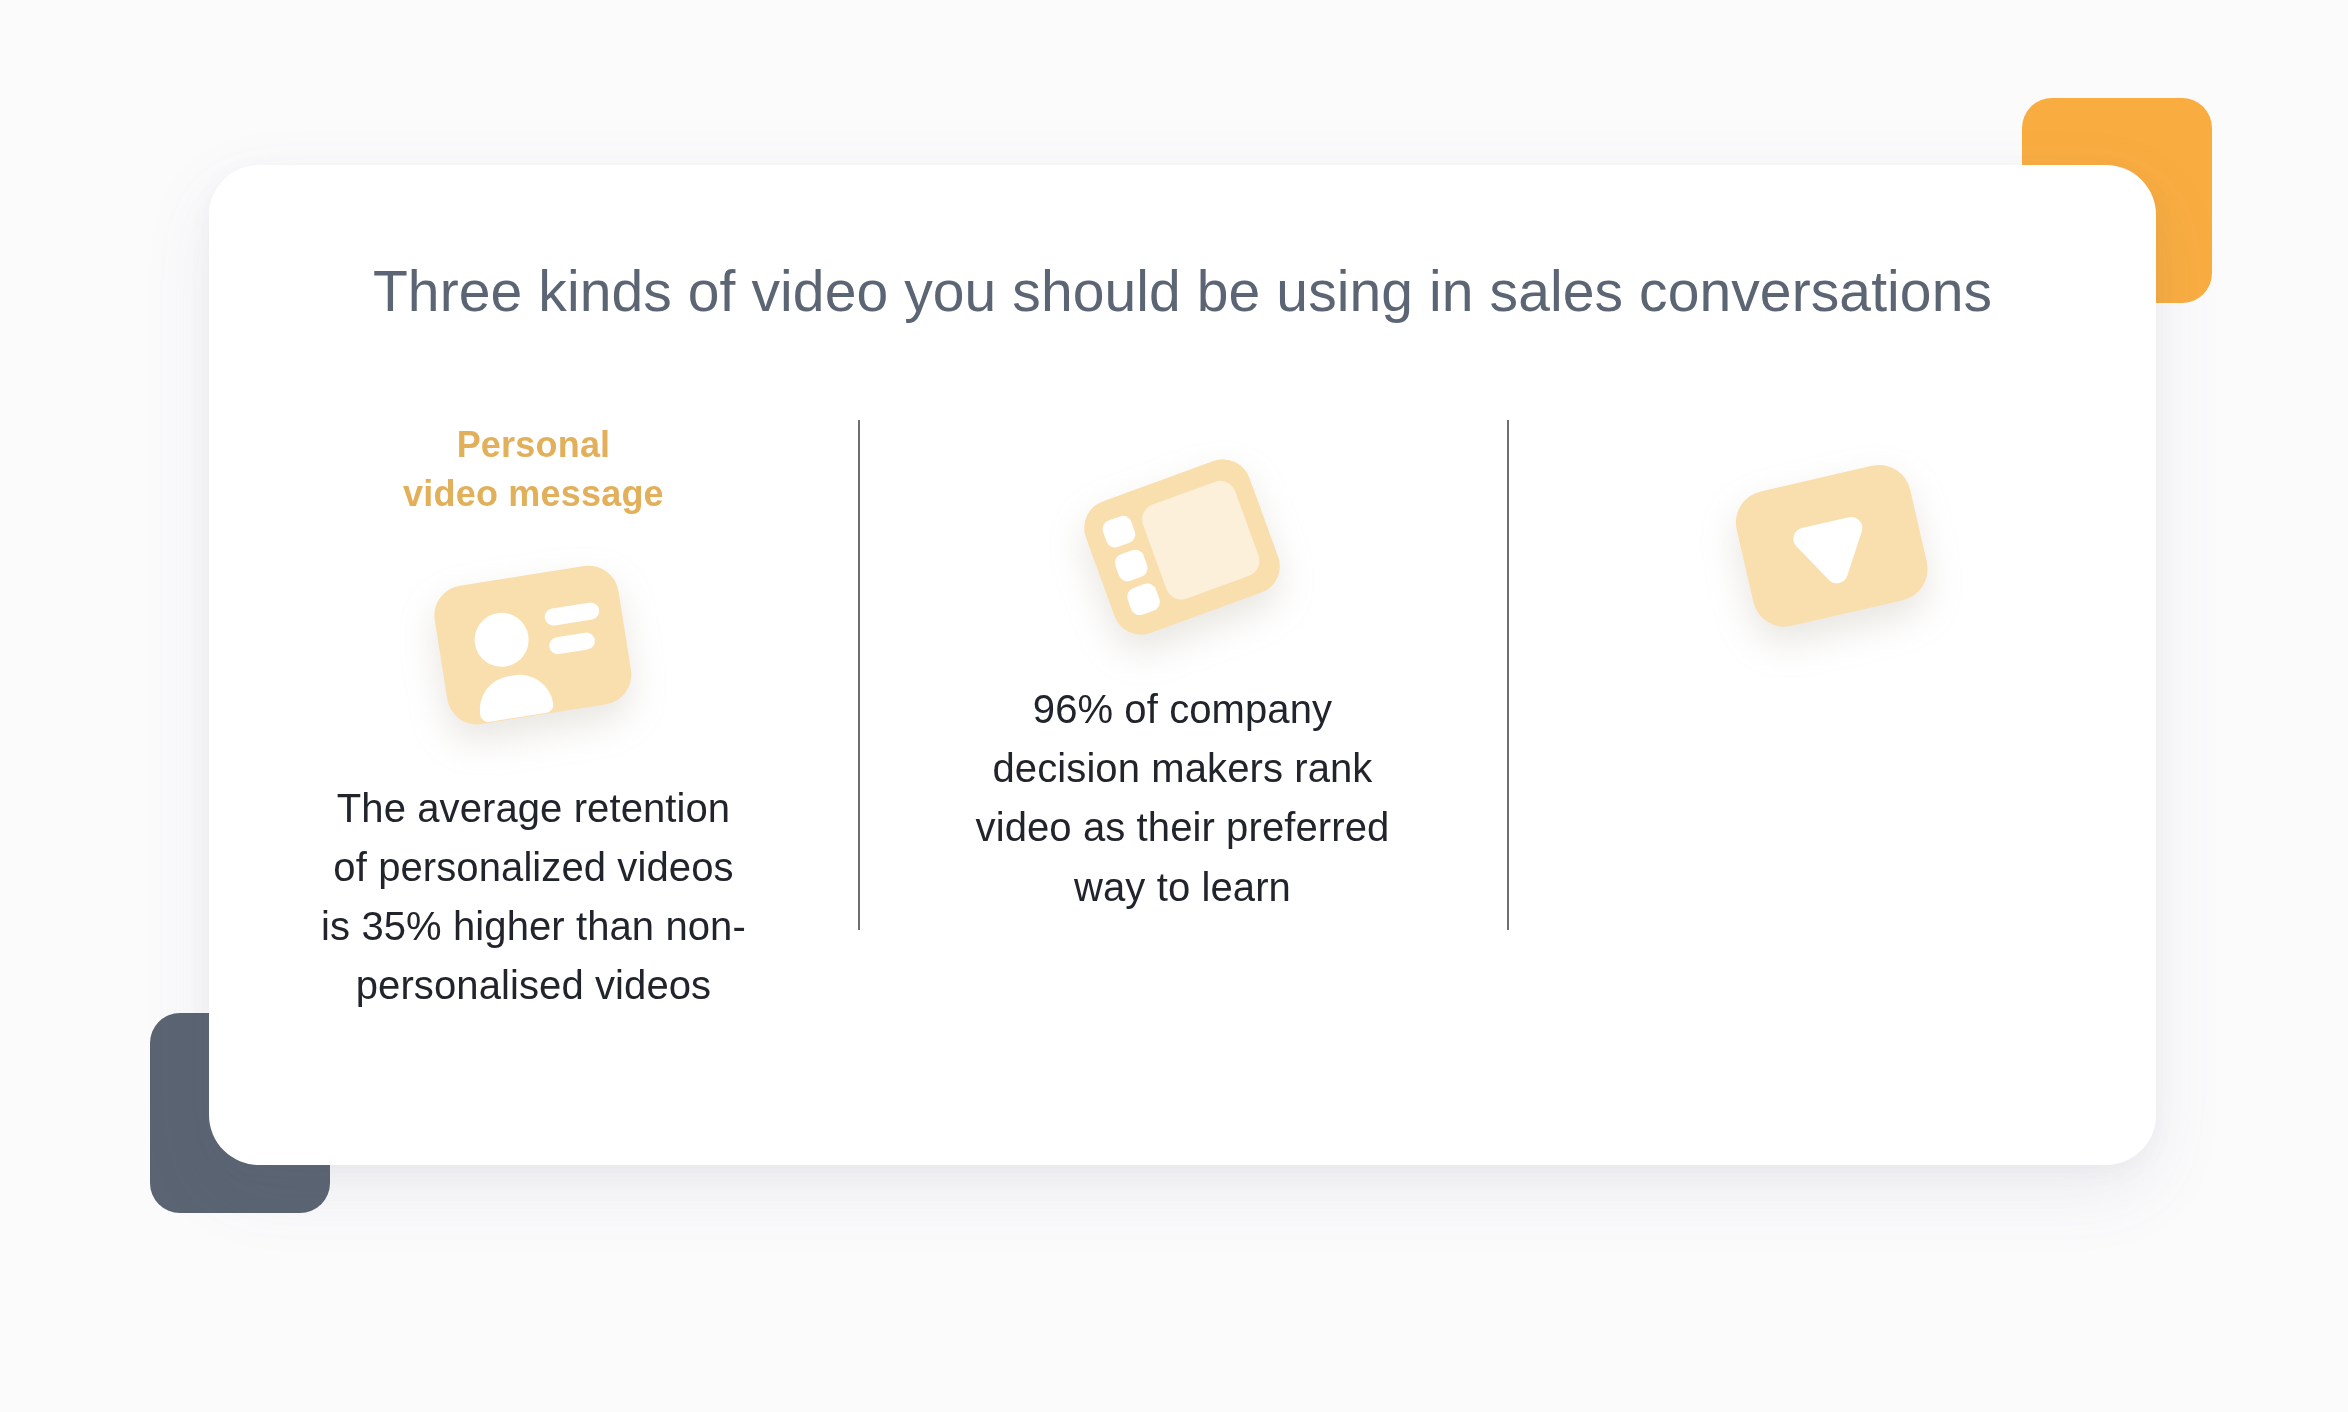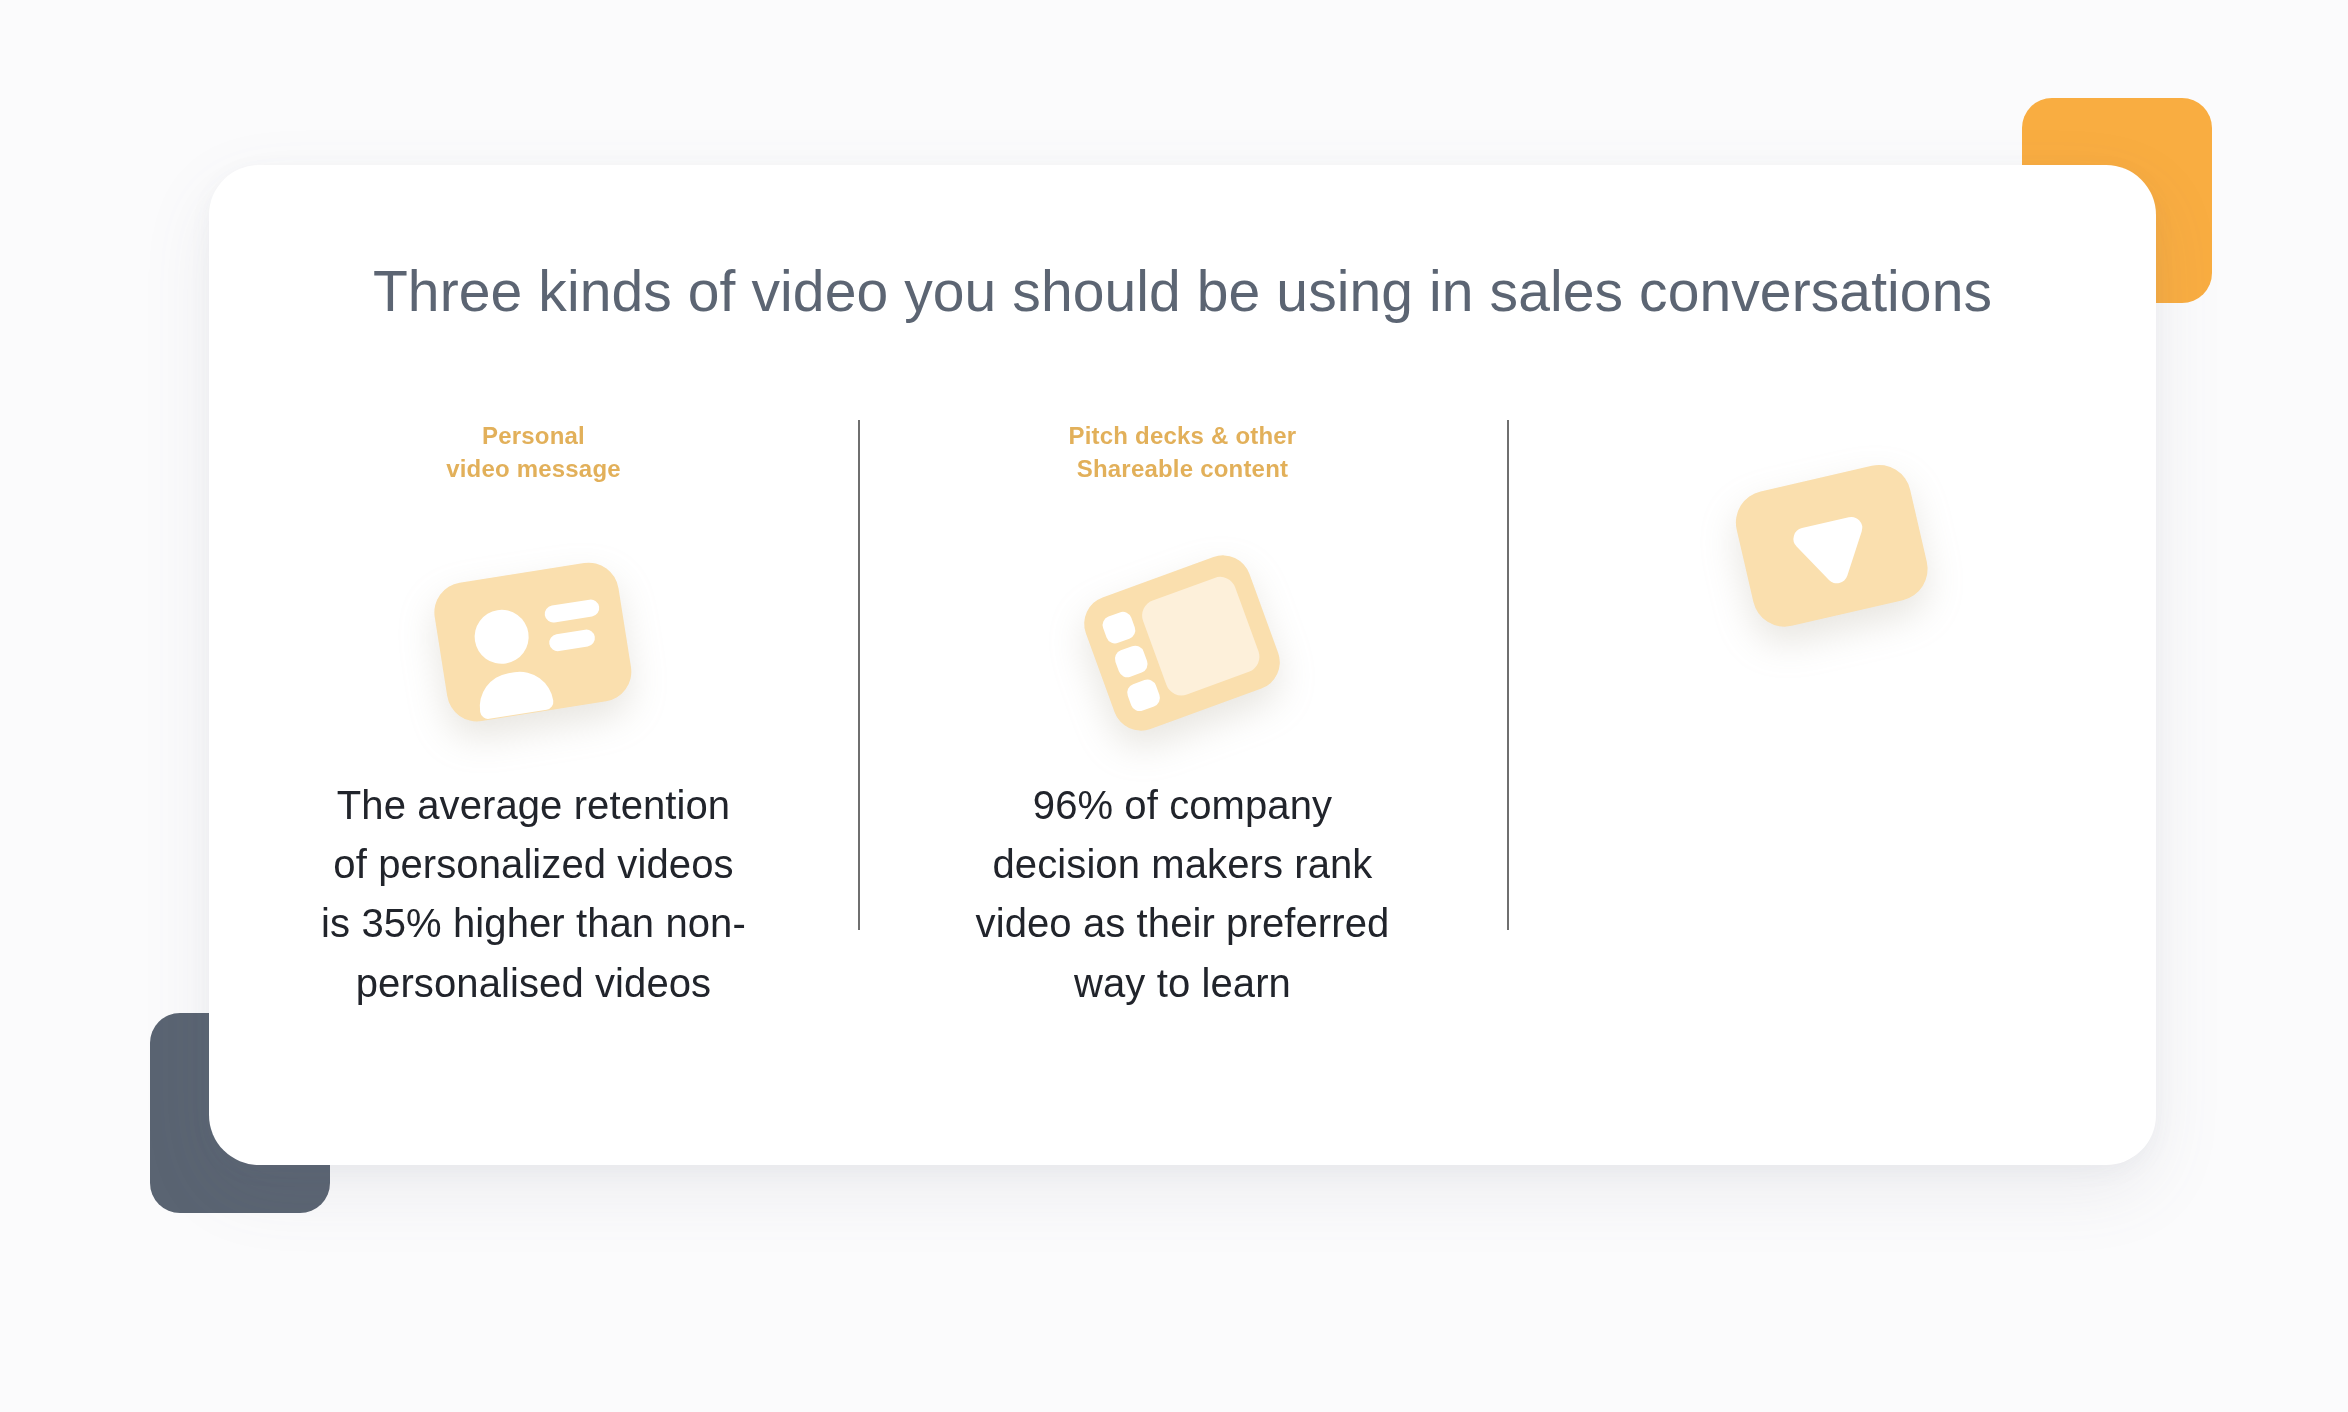--- a/index.html
+++ b/index.html
@@ -91,21 +91,21 @@
     content: "";
     position: absolute;
     left: 0;
     top: 0px;
     width: 2px;
     height: 510px;
     background: #6f6f6f;
   }
 
   .col-heading {
-    font-size: 24px;
+    font-size: 36px;
     line-height: 1.37;
     font-weight: 700;
     color: #e2b05a;
     letter-spacing: 0.2px;
     margin: 0;
     min-height: 96px;
   }
 
   
   .icon-wrap {
@@ -160,24 +160,20 @@
               <path d="M52 155 a34 34 0 0 1 34 -34 h6 a34 34 0 0 1 34 34 a8 8 0 0 1 -8 8 h-58 a8 8 0 0 1 -8 -8 z" fill="#ffffff"></path>
               <rect x="131" y="61" width="55" height="17" rx="8.5" fill="#ffffff"></rect>
               <rect x="131" y="90" width="46" height="17" rx="8.5" fill="#ffffff"></rect>
             </g>
           </svg>
         </div>
         <p class="col-body">The average retention of personalized videos is 35% higher than non-personalised videos</p>
       </div>
 
       <div class="col col-2">
-        <div class="col-heading">
-          <span>Pitch decks &amp; other</span><br>
-          <span>Shareable content</span>
-        </div>
         <div class="icon-wrap">
           <svg class="icon-svg" width="230" height="195" viewBox="0 0 230 195">
             <g transform="rotate(-20 115 97)">
               <rect x="28" y="27" width="174" height="140" rx="28" fill="#fadfae"></rect>
               <rect x="86" y="47" width="98" height="100" rx="16" fill="#fdf0da"></rect>
               <rect x="46" y="47" width="30" height="28" rx="9" fill="#ffffff"></rect>
               <rect x="46" y="83" width="30" height="28" rx="9" fill="#ffffff"></rect>
               <rect x="46" y="119" width="30" height="28" rx="9" fill="#ffffff"></rect>
             </g>
           </svg>

